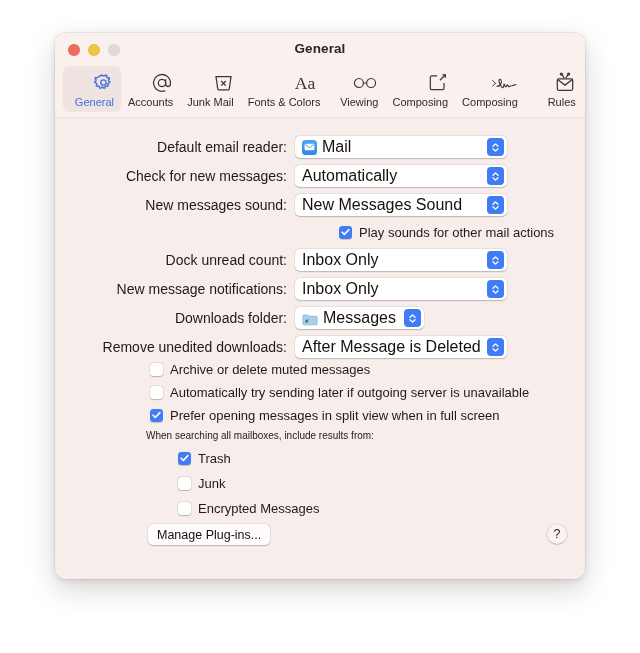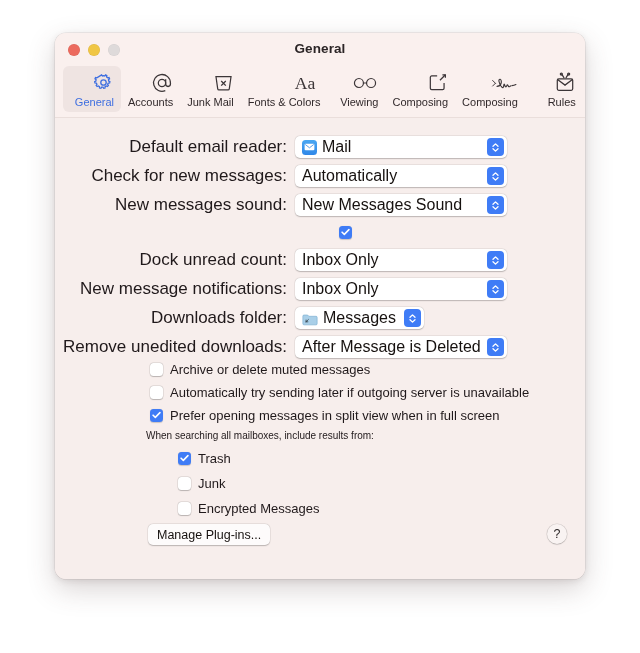--- a/index.html
+++ b/index.html
@@ -129,21 +129,21 @@
   .row {
     display: flex;
     align-items: center;
     height: 26px;
     margin-bottom: 3px;
   }
   .row-label {
     width: 232px;
     text-align: right;
     padding-right: 8px;
-    font-size: 17px;
+    font-size: 14px;
     color: #20191b;
     white-space: nowrap;
   }
 
   
   .popup {
     position: relative;
     height: 22px;
     background: #ffffff;
     border-radius: 5px;
@@ -442,20 +442,21 @@
             </span>
           </div>
         </div>
 
         <div class="inline-check">
           <span class="cbox checked">
             <svg width="9" height="8" viewBox="0 0 10 8" fill="none" stroke="#ffffff" stroke-width="1.7" stroke-linecap="round" stroke-linejoin="round">
               <path d="M1.2 4.2l2.5 2.4L8.8 1.4"></path>
             </svg>
           </span>
+          <span class="check-label">Play sounds for other mail actions</span>
         </div>
 
         <div class="row">
           <div class="row-label">Dock unread count:</div>
           <div class="popup wide">
             <span class="popup-text">Inbox Only</span>
             <span class="stepper">
               <svg width="9" height="11" viewBox="0 0 9 11" fill="none" stroke="#ffffff" stroke-width="1.3" stroke-linecap="round" stroke-linejoin="round">
                 <path d="M2 4.3L4.5 1.9 7 4.3"></path>
                   <path d="M2 6.7l2.5 2.4L7 6.7"></path>

